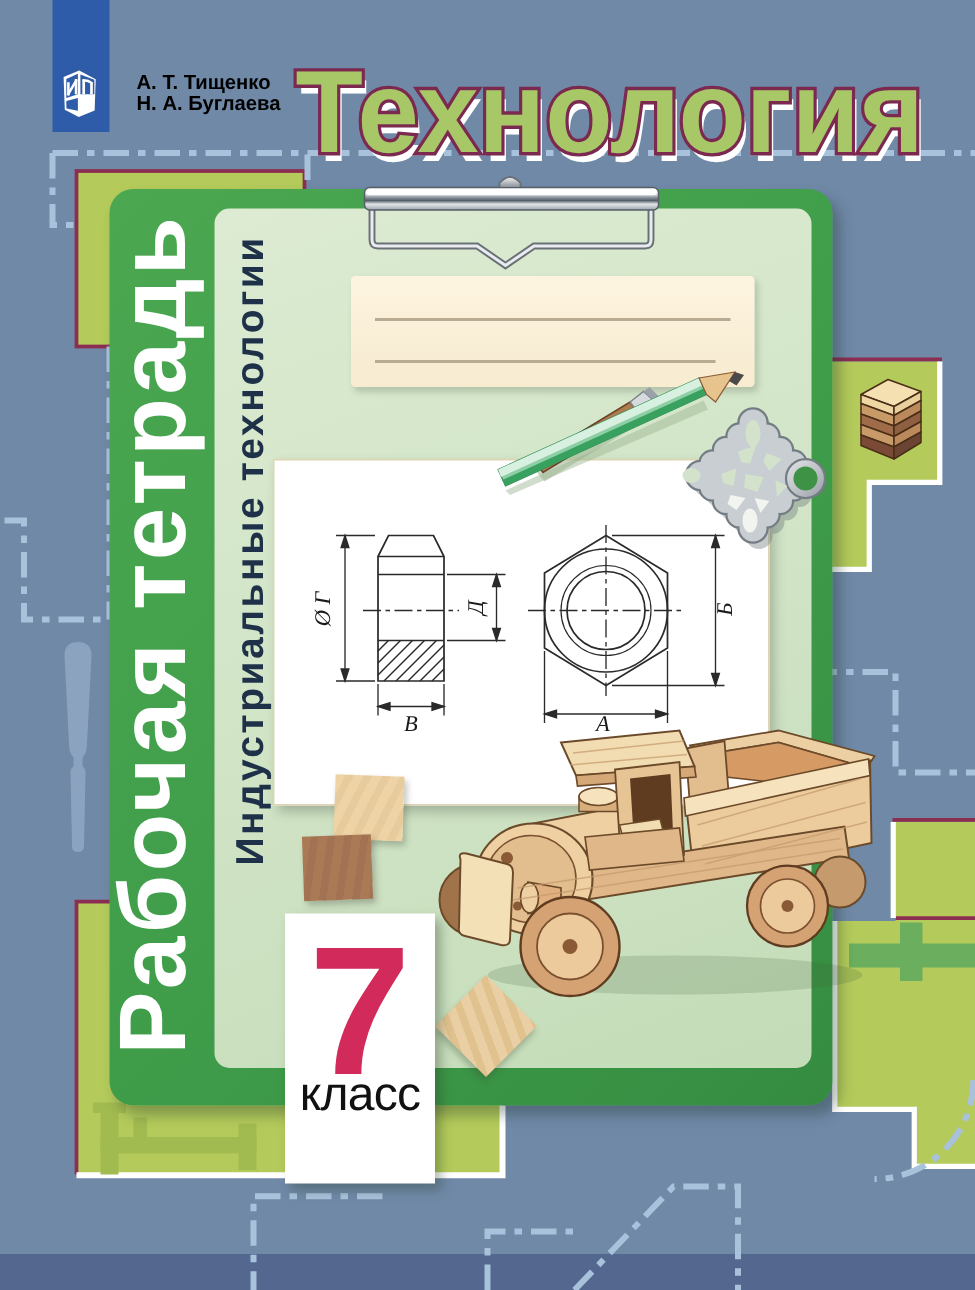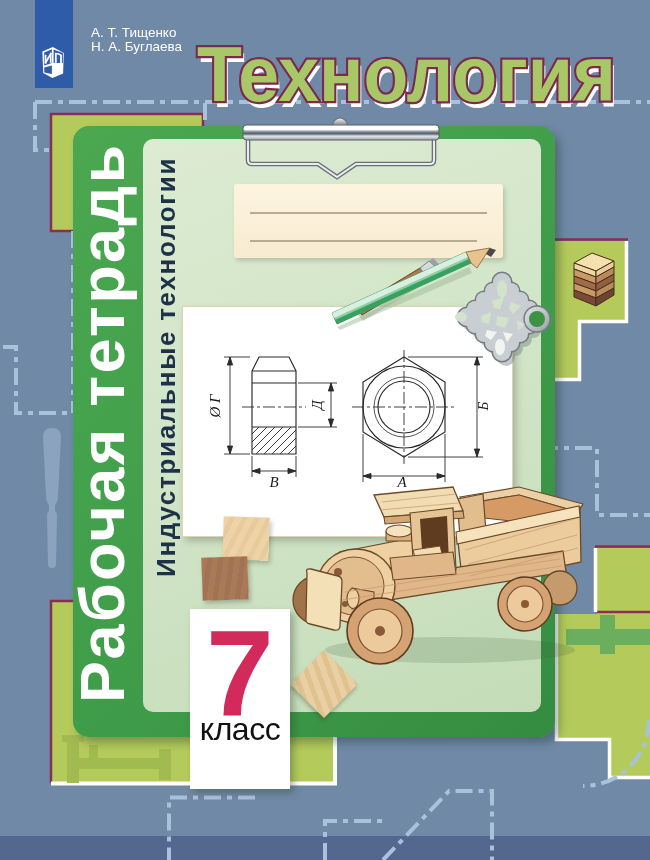--- a/index.html
+++ b/index.html
@@ -426,15 +426,15 @@
   <g stroke="#ffffff" fill="none">
     <path d="M10.6,14.8 L10.6,23.6" stroke-width="1.7"></path>
     <path d="M15.7,12.6 L15.7,22.8" stroke-width="1.7"></path>
     <path d="M10.2,23.3 L16.1,13.2" stroke-width="1.7"></path>
     <path d="M20.8,13.3 L20.8,22.9" stroke-width="1.8"></path>
     <path d="M26,15.1 L26,22.9" stroke-width="1.8"></path>
     <path d="M20,13.5 Q23.5,13.2 26.6,15.6" stroke-width="1.6"></path>
   </g>
 </svg>
 
-<div class="abs" style="left:91px;top:26px;font-size:13.5px;line-height:14px;color:#ffffff;font-weight:normal;letter-spacing:0px">А. Т. Тищенко<br>Н. А. Буглаева</div>
+<div class="abs" style="left:91px;top:48px;font-size:13.5px;line-height:14px;color:#000000;font-weight:bold;letter-spacing:0px">А. Т. Тищенко<br>Н. А. Буглаева</div>
 
 </div>
 
 </body></html>

